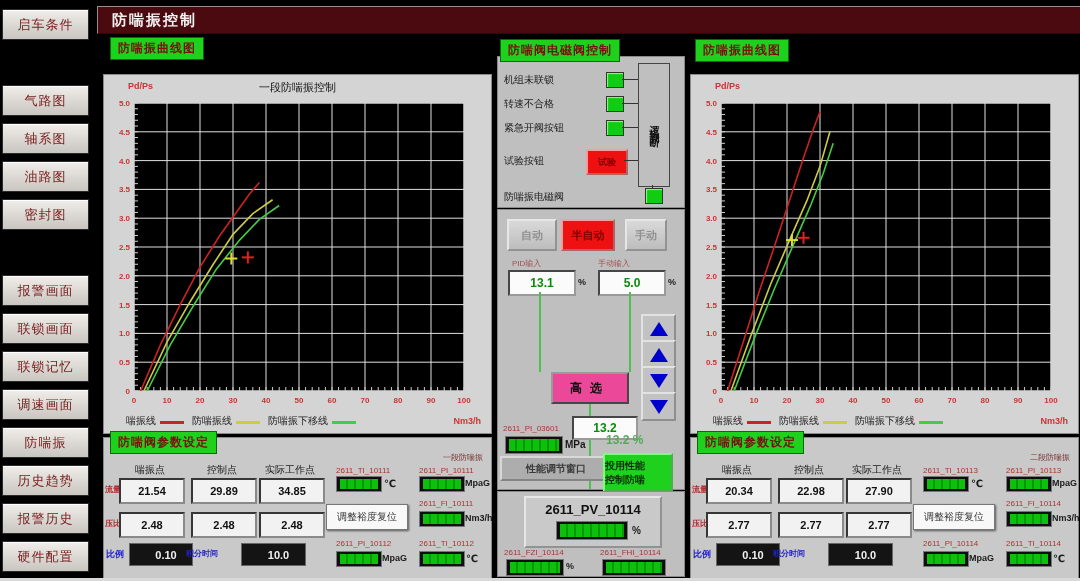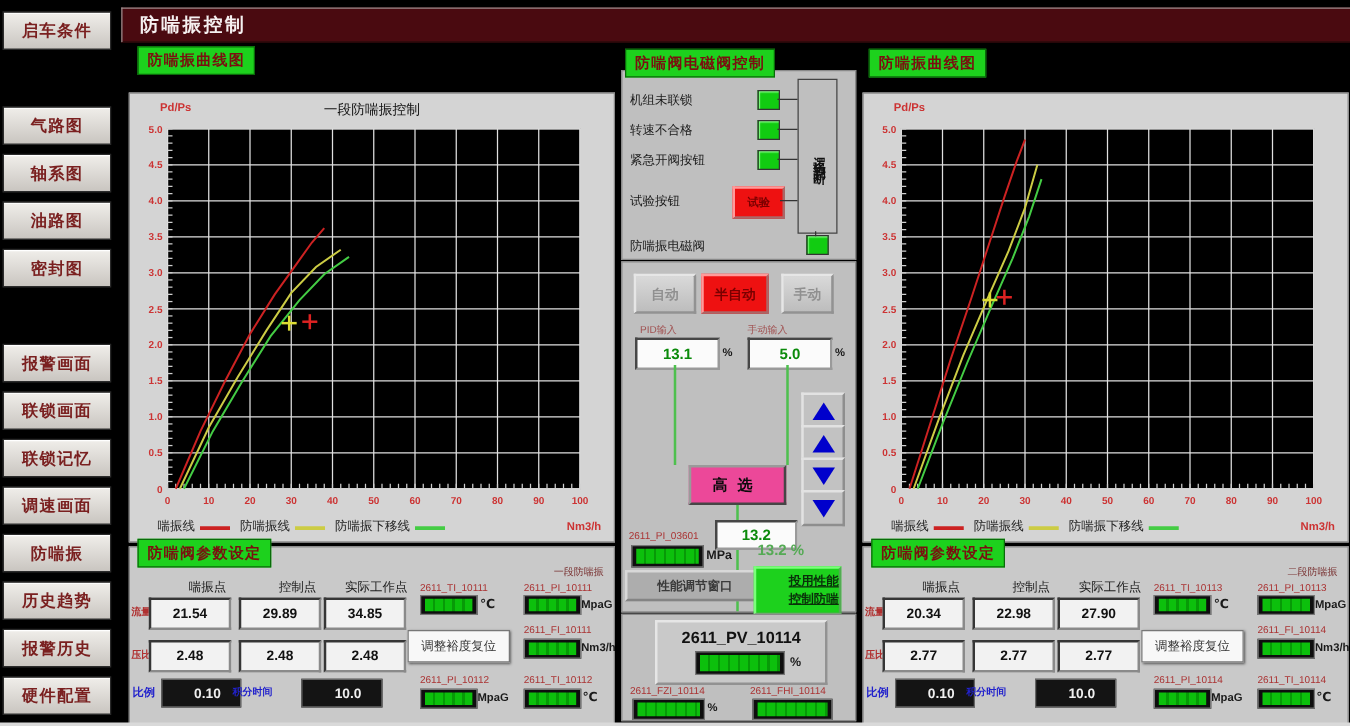--- a/index.html
+++ b/index.html
@@ -3,21 +3,21 @@
 <meta charset="utf-8">
 <style>
   html,body{margin:0;padding:0;background:#000;}
   body{font-family:"Liberation Sans","DejaVu Sans",sans-serif;}
   #screen{position:relative;width:1080px;height:581px;background:#000;overflow:hidden;}
   .abs{position:absolute;}
 
   
   .side-btn{position:absolute;left:2px;width:85px;height:29px;display:flex;align-items:center;justify-content:center;
     background:linear-gradient(180deg,#f0eeea,#c9c5c0);border:1px solid #2a2a2a;color:#7a2020;
-    font-size:13px;font-weight:bold;letter-spacing:1px;box-shadow:inset 0 1px 0 #fff;cursor:pointer;}
+    font-size:13px;font-weight:normal;letter-spacing:1px;box-shadow:inset 0 1px 0 #fff;cursor:pointer;}
 
   
   .title-bar{position:absolute;left:97px;top:6px;width:976px;height:26px;background:#4a0a10;
     border:1px solid #9a8c8c;border-right-color:#2a0a0a;border-bottom-color:#2a0a0a;
     color:#f5f0f0;font-size:15px;font-weight:bold;display:flex;align-items:center;padding-left:14px;letter-spacing:2px;}
 
   .green-tag{position:absolute;background:#1dd11d;color:#7a1010;font-weight:bold;font-size:12px;
     padding:2px 7px;border:1px solid #0a6a0a;letter-spacing:1px;z-index:5;}
 
   
@@ -51,28 +51,28 @@
   .tri-dn{width:0;height:0;border-left:9px solid transparent;border-right:9px solid transparent;border-top:14px solid #0000cc;}
   .sel-btn{position:absolute;background:#ec4899;border:2px outset #9a9a9a;color:#0a0a0a;font-size:12px;font-weight:bold;
     display:flex;align-items:center;justify-content:center;letter-spacing:8px;cursor:pointer;}
   .tag-lbl{position:absolute;font-size:8px;color:#a33;white-space:nowrap;}
   .led{position:absolute;background:#0e0e0e;border:1px solid #777;}
   .led .led-bar{position:absolute;left:3px;right:3px;top:2px;bottom:2px;
     background:repeating-linear-gradient(90deg,#0cc00c 0 6px,#079a07 6px 8px);}
   .gray-btn{position:absolute;background:#adadad;border:2px outset #d8d8d8;color:#3a3a3a;font-size:10px;font-weight:bold;
     display:flex;align-items:center;justify-content:center;cursor:pointer;}
   .green-btn{position:absolute;background:#1dd11d;border:2px outset #7aff7a;color:#0a300a;font-size:10px;font-weight:bold;
-    display:flex;flex-direction:column;align-items:flex-end;justify-content:center;line-height:1.35;cursor:pointer;text-decoration:underline;}
+    display:flex;flex-direction:column;align-items:flex-start;justify-content:center;line-height:1.35;cursor:pointer;}
   .raised-box{position:absolute;background:#c9c9c9;border:2px outset #e6e6e6;}
   .pv-title{position:absolute;top:4px;left:0;width:100%;text-align:center;font-size:13px;font-weight:bold;color:#111;}
 
   
   .param-panel{position:absolute;width:387px;height:141px;background:#c9c9c9;border:1px solid #8a8a8a;}
   .corner-lbl{position:absolute;top:14px;right:8px;font-size:8px;color:#7a3333;}
-  .col-hdr{position:absolute;top:25px;text-align:right;font-size:10px;color:#1a1a1a;}
+  .col-hdr{position:absolute;top:25px;text-align:center;font-size:10px;color:#1a1a1a;}
   .val-box{position:absolute;height:22px;background:#f2f2f2;border:2px inset #8a8a8a;color:#111;font-size:11px;
     font-weight:bold;display:flex;align-items:center;justify-content:center;}
   .red-lbl{position:absolute;font-size:8px;color:#b03030;font-weight:bold;width:15px;overflow:hidden;white-space:nowrap;}
   .blue-lbl{position:absolute;font-size:9px;color:#2222cc;font-weight:bold;white-space:nowrap;}
   .dark-box{position:absolute;height:21px;background:#141414;border:1px solid #666;color:#f0f0f0;font-size:11px;
     font-weight:bold;display:flex;align-items:center;justify-content:center;padding-left:10px;}
   .reset-btn{position:absolute;background:#f8f8f8;border:1px solid #777;box-shadow:1px 1px 2px #555;color:#333;
     font-size:10px;display:flex;align-items:center;justify-content:center;cursor:pointer;}
   .bottom-strip{position:absolute;left:0;bottom:0;width:100%;height:3px;background:#d9d9d9;}
 </style>

